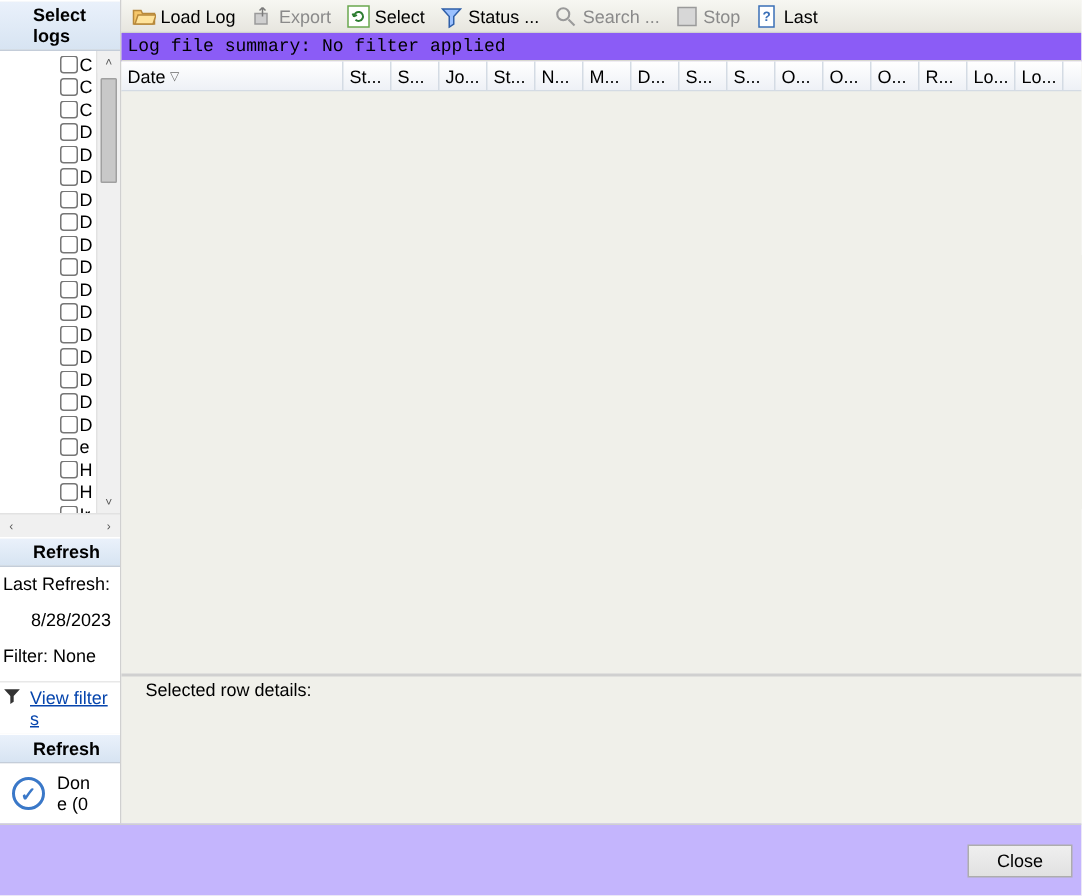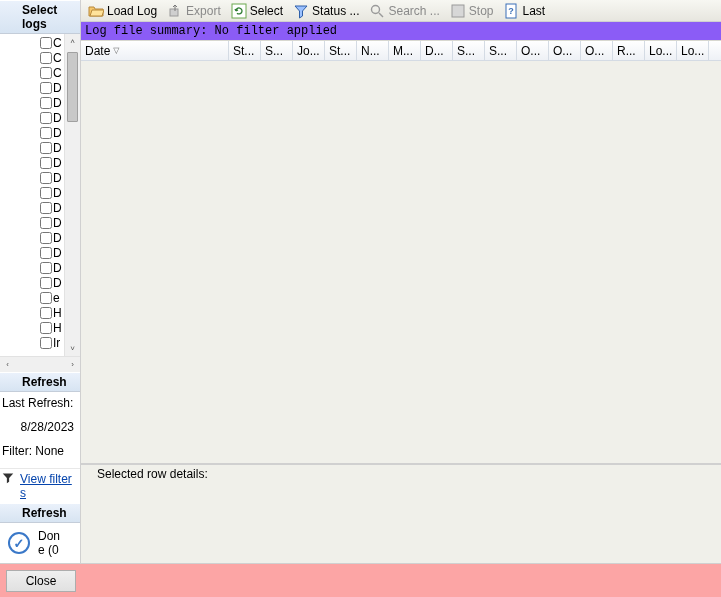--- a/index.html
+++ b/index.html
@@ -177,25 +177,25 @@
 }
 .sort-glyph { font-size:8px;color:#6b6b6b; }
 .grid-body { background:#f0f0ea; height:calc(100% - 20px); }
 .details {
   height:100px;
   background:#f0f0ea;
   border-top:2px solid #d0d0d0;
   padding:2px 16px;
 }
 .footer {
-  height:34px;
-  background:#fca5a5;
+  height:48px;
+  background:#c4b5fd;
   border-top:1px solid #d0d0d0;
   display:flex;
-  justify-content:flex-start;
+  justify-content:flex-end;
   align-items:center;
   padding:0 6px;
 }
 .close-btn {
   min-width:70px;
   height:22px;
   border:1px solid #adadad;
   background:linear-gradient(#efefef,#e1e1e1);
   padding:0 14px;
   cursor:pointer;

